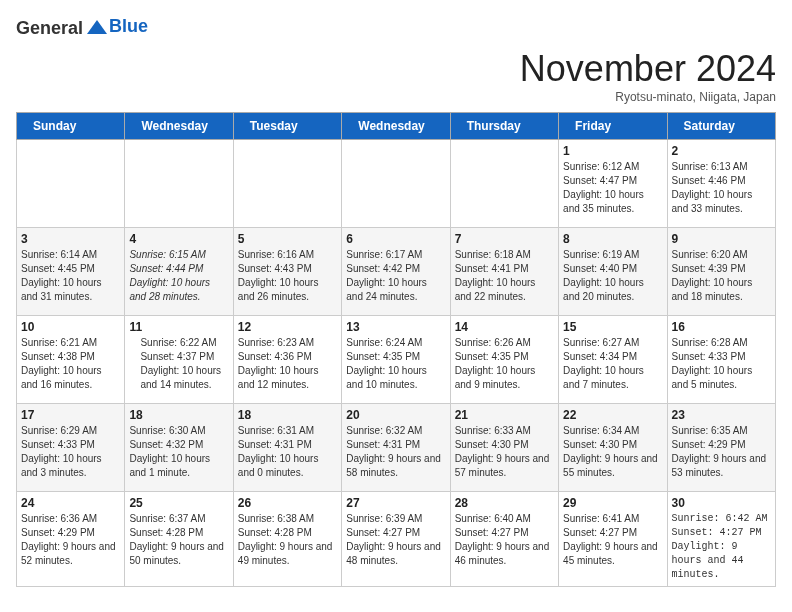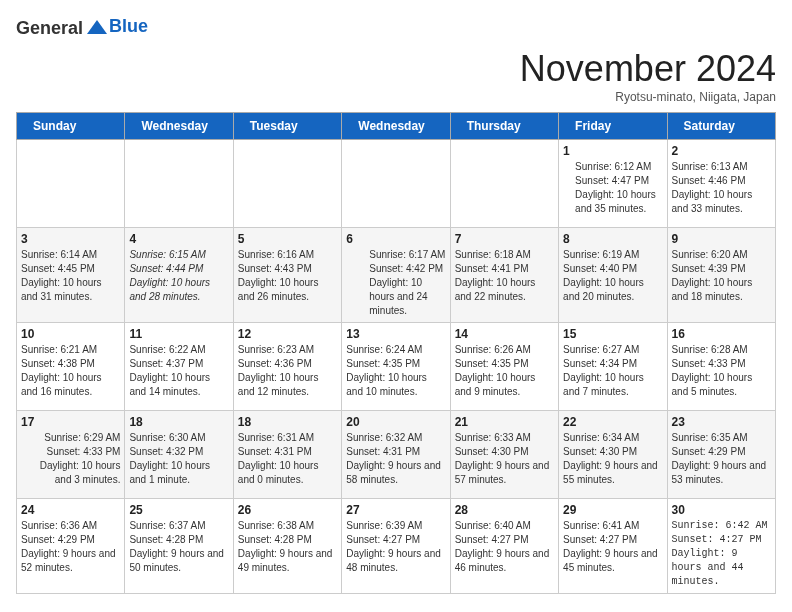--- a/index.html
+++ b/index.html
@@ -128,21 +128,21 @@
   </thead>
   <tbody id="calendar-body">
   <tr>
         <td class="empty-cell"></td>
         <td class="empty-cell"></td>
         <td class="empty-cell"></td>
         <td class="empty-cell"></td>
         <td class="empty-cell"></td>
         <td>
           <span class="day-num">1</span>
-          <div class="day-info" style="white-space: pre-line; margin-left: 12px;">Sunrise: 6:12 AM
+          <div class="day-info" style="white-space: pre-line;">Sunrise: 6:12 AM
 Sunset: 4:47 PM
 Daylight: 10 hours and 35 minutes.</div>
         </td>
         <td>
           <span class="day-num">2</span>
           <div class="day-info" style="white-space: pre-line;">Sunrise: 6:13 AM
 Sunset: 4:46 PM
 Daylight: 10 hours and 33 minutes.</div>
         </td>
       </tr>
@@ -160,21 +160,21 @@
 Daylight: 10 hours and 28 minutes.</div>
         </td>
         <td>
           <span class="day-num">5</span>
           <div class="day-info" style="white-space: pre-line;">Sunrise: 6:16 AM
 Sunset: 4:43 PM
 Daylight: 10 hours and 26 minutes.</div>
         </td>
         <td>
           <span class="day-num">6</span>
-          <div class="day-info" style="white-space: pre-line; margin-left: 23px;">Sunrise: 6:17 AM
+          <div class="day-info" style="white-space: pre-line;">Sunrise: 6:17 AM
 Sunset: 4:42 PM
 Daylight: 10 hours and 24 minutes.</div>
         </td>
         <td>
           <span class="day-num">7</span>
           <div class="day-info" style="white-space: pre-line;">Sunrise: 6:18 AM
 Sunset: 4:41 PM
 Daylight: 10 hours and 22 minutes.</div>
         </td>
         <td>
@@ -192,21 +192,21 @@
       </tr>
       <tr>
         <td>
           <span class="day-num">10</span>
           <div class="day-info" style="white-space: pre-line;">Sunrise: 6:21 AM
 Sunset: 4:38 PM
 Daylight: 10 hours and 16 minutes.</div>
         </td>
         <td>
           <span class="day-num">11</span>
-          <div class="day-info" style="white-space: pre-line;">Sunrise: 6:22 AM
+          <div class="day-info" style="white-space: pre-line; margin-left: 11px;">Sunrise: 6:22 AM
 Sunset: 4:37 PM
 Daylight: 10 hours and 14 minutes.</div>
         </td>
         <td>
           <span class="day-num">12</span>
           <div class="day-info" style="white-space: pre-line;">Sunrise: 6:23 AM
 Sunset: 4:36 PM
 Daylight: 10 hours and 12 minutes.</div>
         </td>
         <td>
@@ -230,21 +230,21 @@
         <td>
           <span class="day-num">16</span>
           <div class="day-info" style="white-space: pre-line;">Sunrise: 6:28 AM
 Sunset: 4:33 PM
 Daylight: 10 hours and 5 minutes.</div>
         </td>
       </tr>
       <tr>
         <td>
           <span class="day-num">17</span>
-          <div class="day-info" style="white-space: pre-line; text-align: right;">Sunrise: 6:29 AM
+          <div class="day-info" style="white-space: pre-line;">Sunrise: 6:29 AM
 Sunset: 4:33 PM
 Daylight: 10 hours and 3 minutes.</div>
         </td>
         <td>
           <span class="day-num">18</span>
           <div class="day-info" style="white-space: pre-line;">Sunrise: 6:30 AM
 Sunset: 4:32 PM
 Daylight: 10 hours and 1 minute.</div>
         </td>
         <td>

